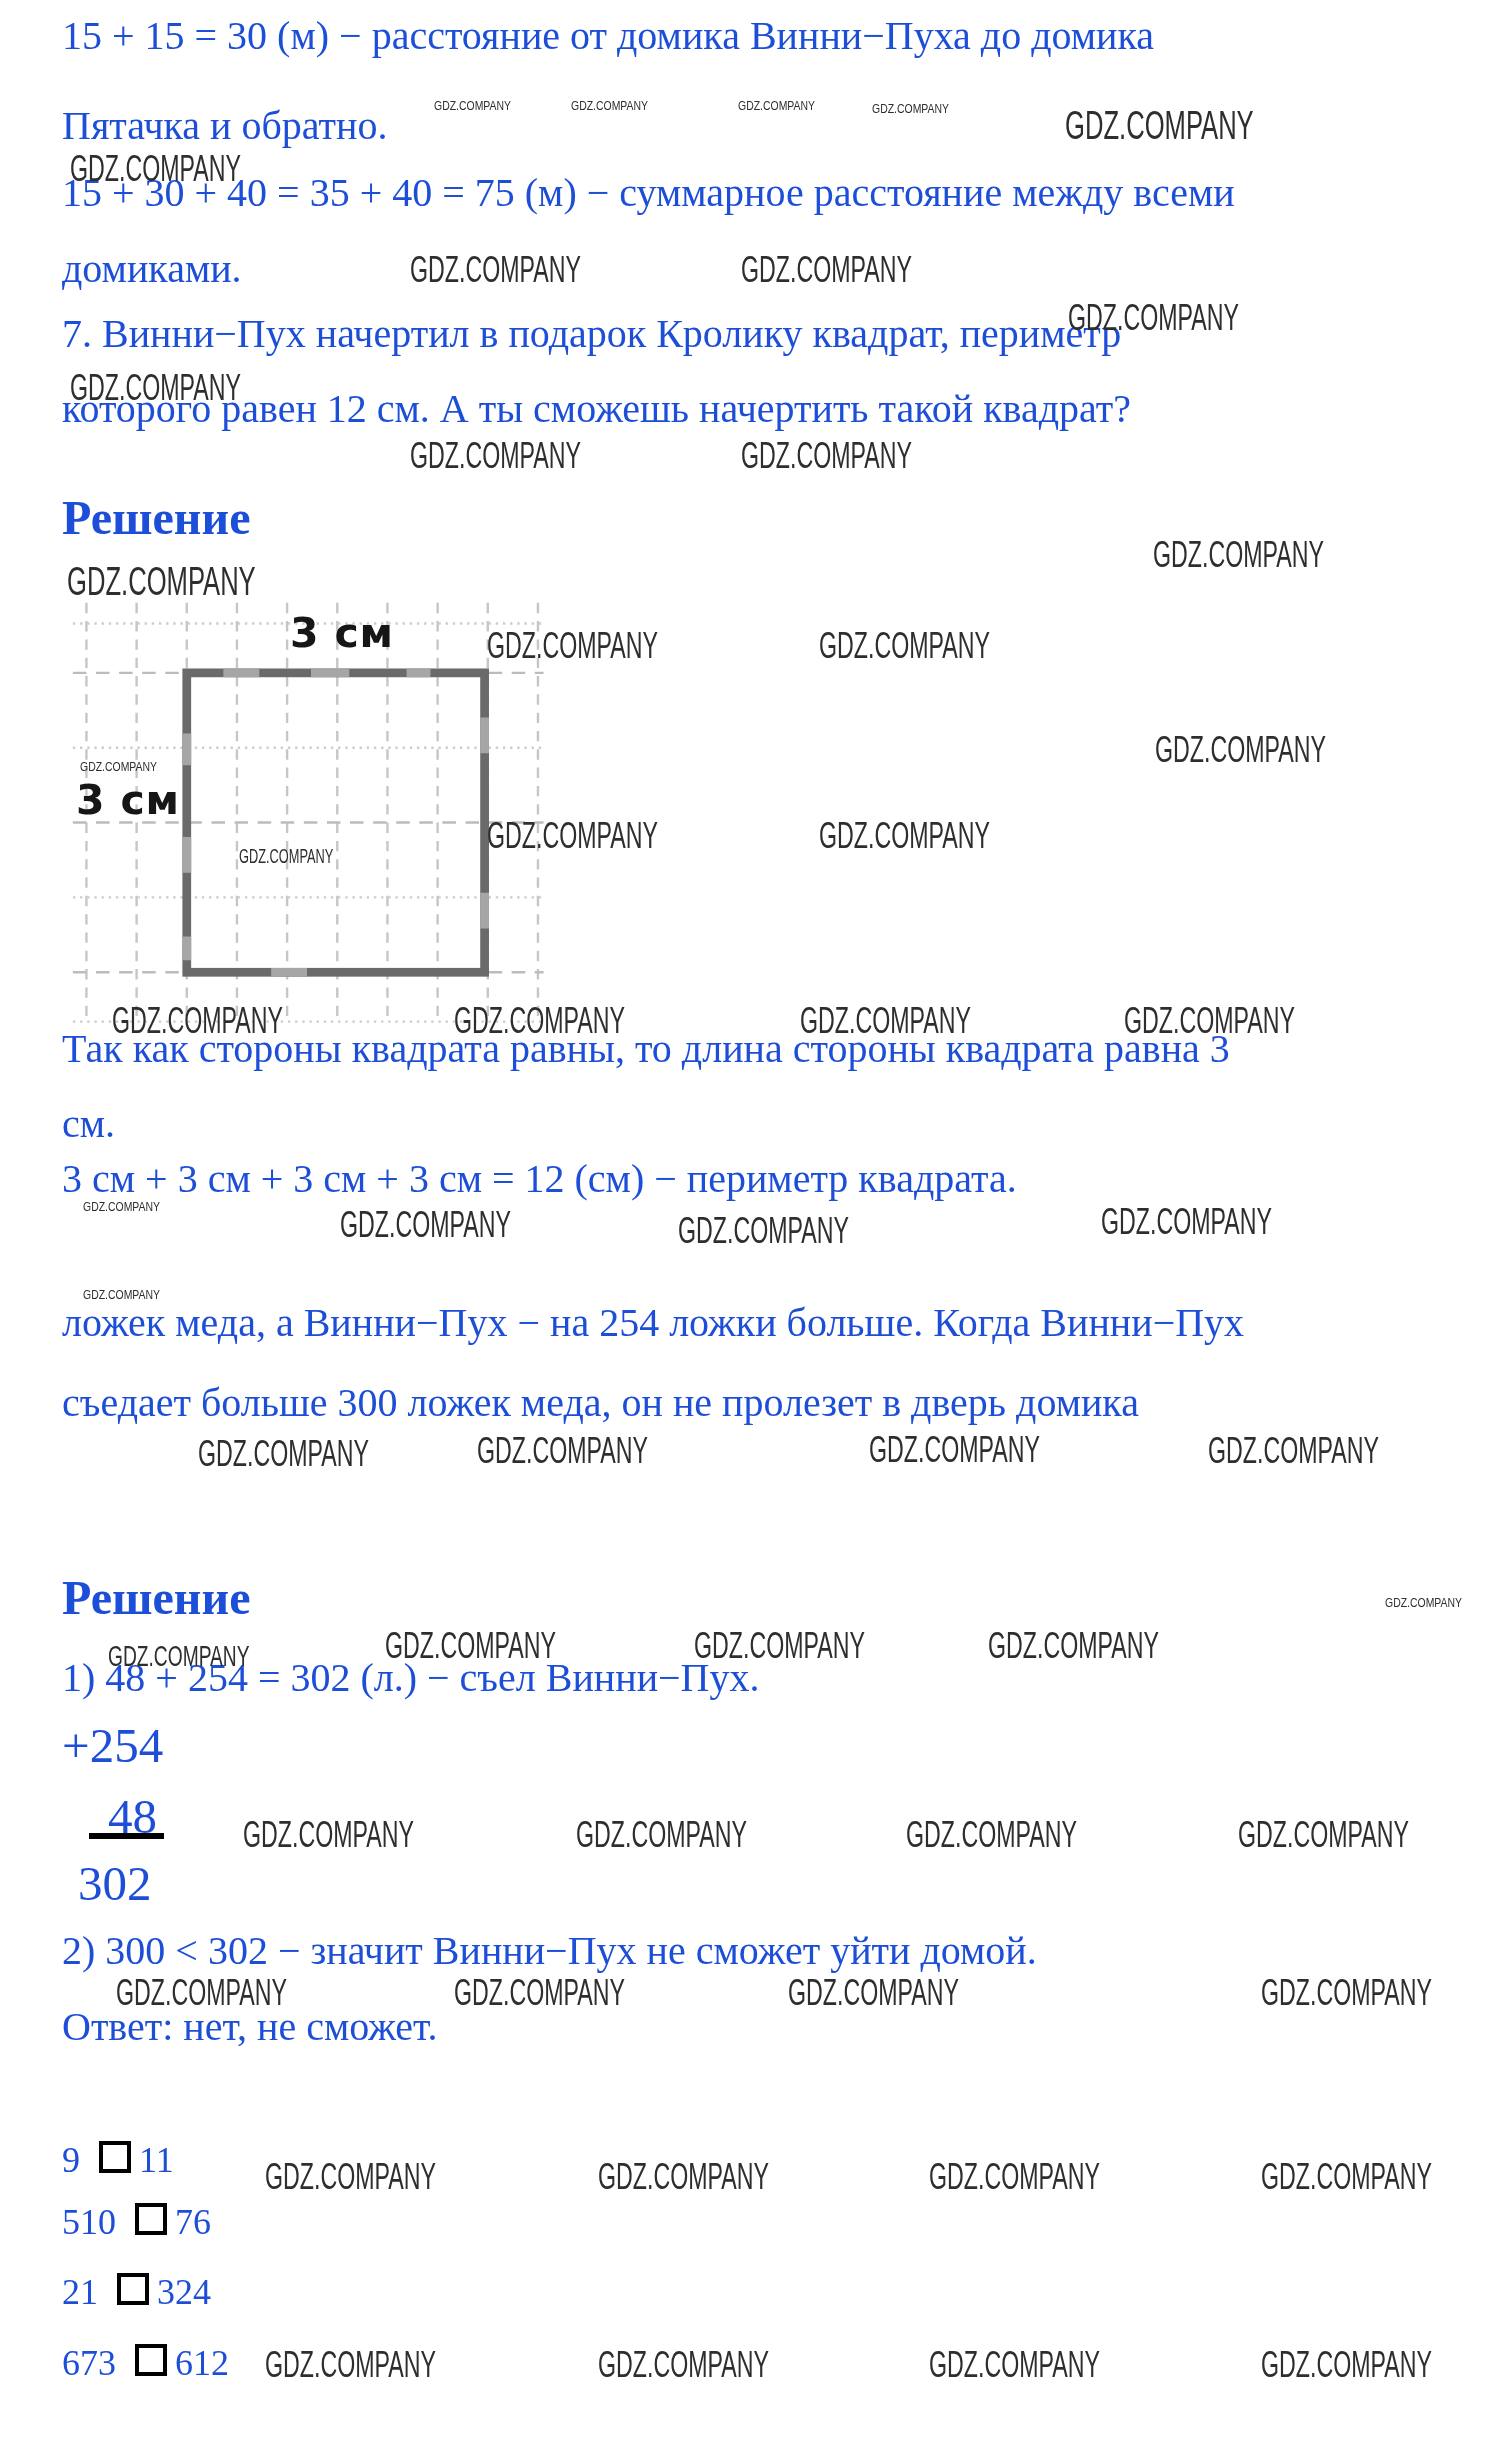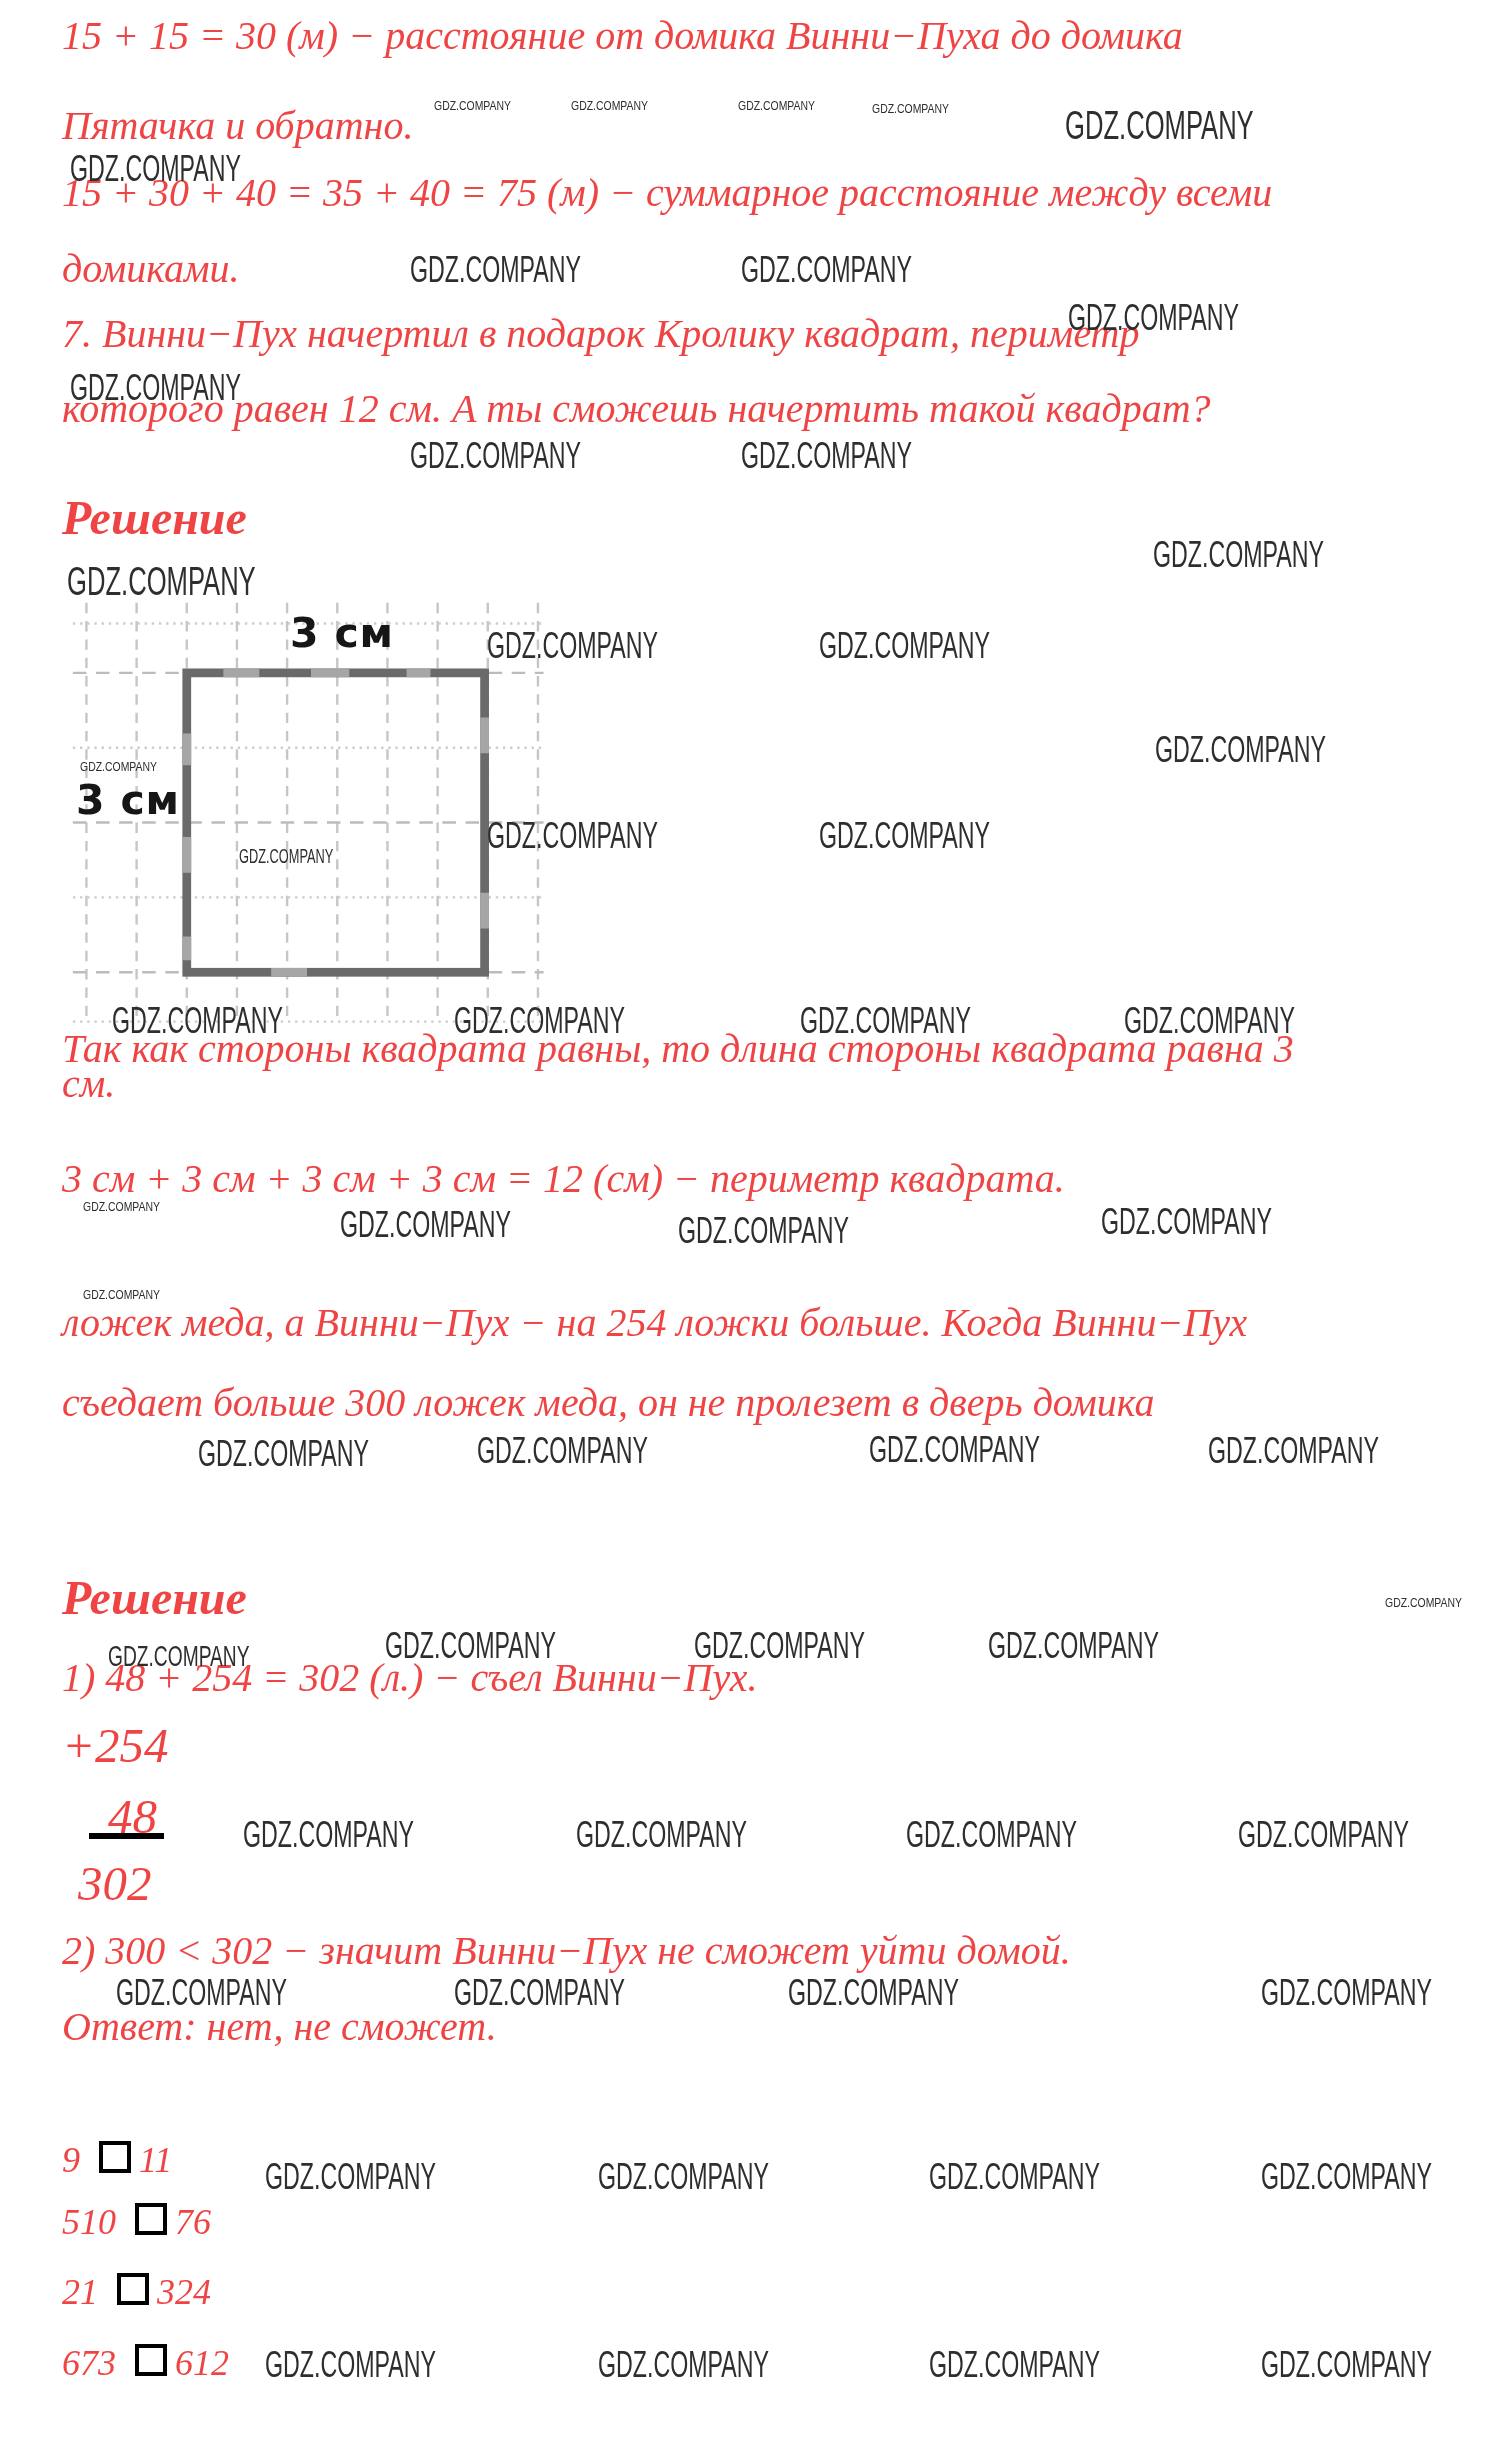--- a/index.html
+++ b/index.html
@@ -1,19 +1,19 @@
 <!DOCTYPE html>
 <html style="font-size:12.8px"><head>
 <meta charset="utf-8">
 <style>
   html,body{margin:0;padding:0;background:#ffffff;}
   .page{position:relative;width:1508px;height:2462px;background:#ffffff;overflow:hidden;}
 
   .line{position:absolute;left:62px;font-family:"Liberation Serif",serif;font-size:40px;
-        line-height:1.1;color:#ef4444;white-space:nowrap;font-style:italic;}
+        line-height:1.1;color:#1d4ed8;white-space:nowrap;}
   .heading{font-weight:700;font-size:48px;}
   .bignum{font-size:49px;}
   .cmp{font-size:36px;}
   .cmp-box{display:inline-block;width:24px;height:24px;border:4px solid #000;
            margin:0 8px 0 19px;vertical-align:-0.8px;background:#fff;}
   .sum-rule{position:absolute;background:#000;height:5.6px;}
 
   .wm{position:absolute;font-family:"Liberation Sans",sans-serif;font-weight:400;
       color:#2e2e2e;white-space:nowrap;line-height:1;letter-spacing:0;
       transform-origin:0 0;transform:scale(0.80,1.25);}
@@ -44,21 +44,21 @@
     <path stroke="#c6c6c6" stroke-width="3" stroke-dasharray="13 10" fill="none" d="M18 6V535 M81 6V535 M144 6V535 M207 6V535 M270 6V535 M333 6V535 M396 6V535 M459 6V535 M522 6V535 M585 6V535"></path>
     <path stroke="#cdcdcd" stroke-width="3" stroke-dasharray="3 6" fill="none" d="M1 32H592 M1 188H592 M1 376H592 M1 532H592"></path>
     <path stroke="#bcbcbc" stroke-width="3" stroke-dasharray="17 12" fill="none" d="M1 94H592 M1 282H592 M1 470H592"></path>
     <rect x="144" y="94" width="374" height="376" fill="none" stroke="#6a6a6a" stroke-width="11"></rect>
     <path stroke="#a6a6a6" stroke-width="11" fill="none" d="M190 94H235 M300 94H348 M420 94H450 M144 170V210 M144 300V345 M144 425V455 M518 150V195 M518 370V415 M250 470H295"></path>
   </svg>
   <div class="dim-label" style="left:290px;top:609px">3 см</div>
   <div class="dim-label" style="left:76px;top:776px">3 см</div>
 
   <div class="line" style="top:1027px">Так как стороны квадрата равны, то длина стороны квадрата равна 3</div>
-  <div class="line" style="top:1062px">см.</div>
+  <div class="line" style="top:1102px">см.</div>
   <div class="line" style="top:1157px">3 см + 3 см + 3 см + 3 см = 12 (см) − периметр квадрата.</div>
 
   <div class="line" style="top:1301px">ложек меда, а Винни−Пух − на 254 ложки больше. Когда Винни−Пух</div>
   <div class="line" style="top:1381px">съедает больше 300 ложек меда, он не пролезет в дверь домика</div>
   <div class="line heading" style="top:1572px">Решение</div>
   <div class="line" style="top:1656px">1) 48 + 254 = 302 (л.) − съел Винни−Пух.</div>
 
   <div class="line bignum" style="left:62px;top:1719px">+254</div>
   <div class="line bignum" style="left:108px;top:1790px">48</div>
   <div class="sum-rule" style="left:89px;top:1833px;width:75px"></div>

